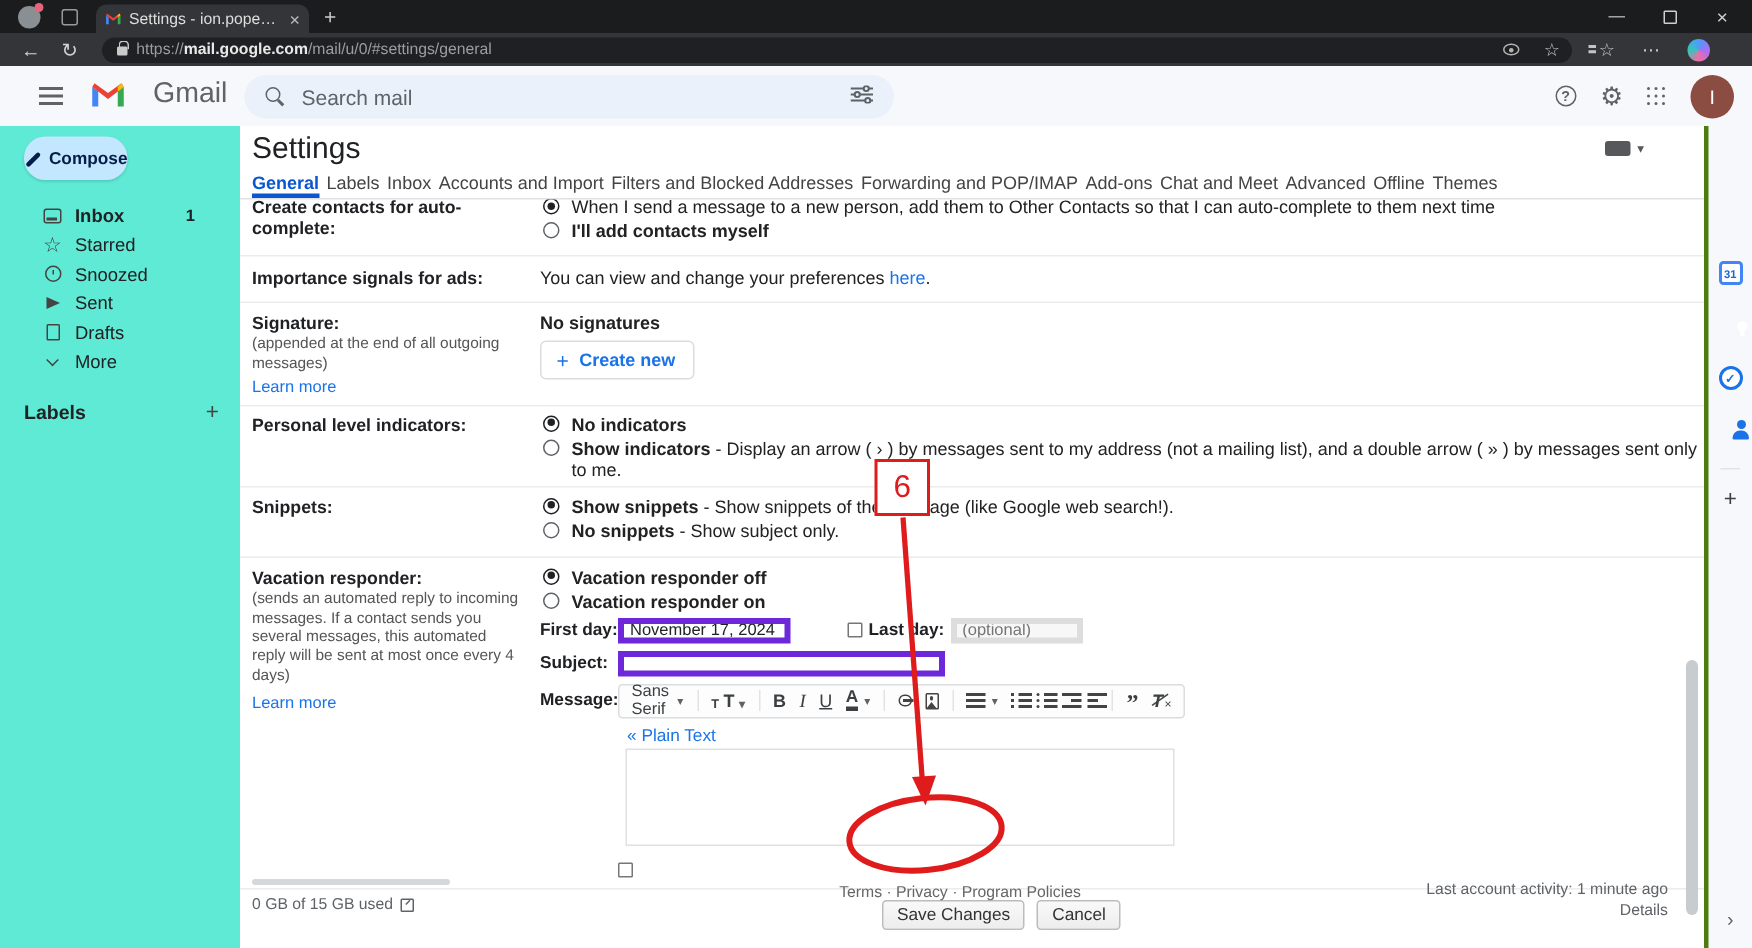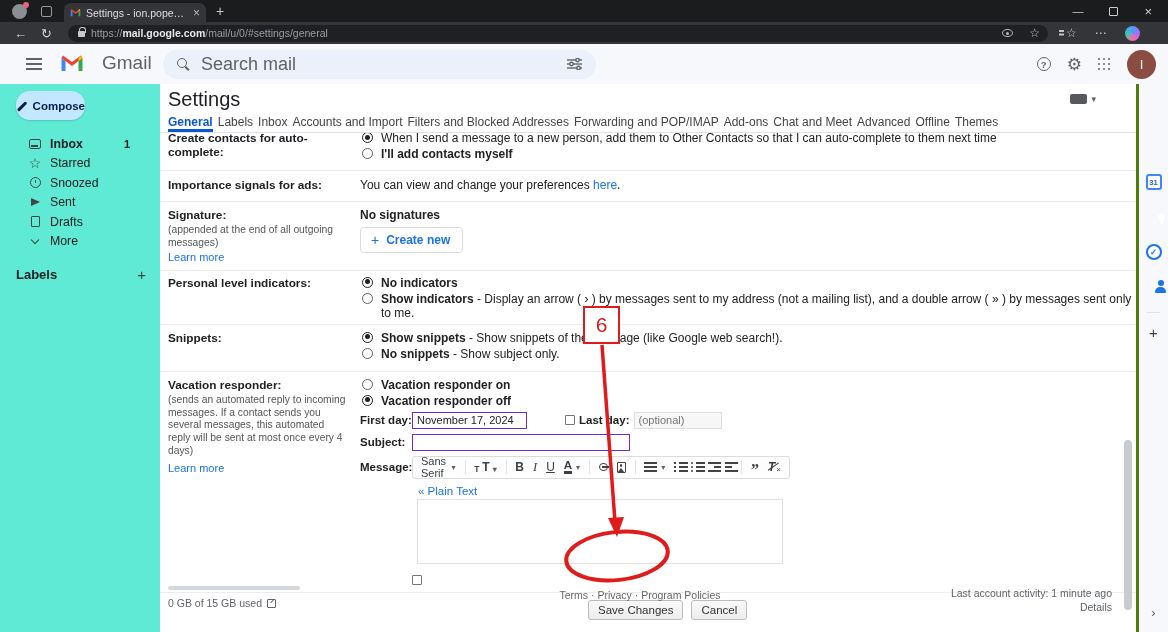--- a/index.html
+++ b/index.html
@@ -40,21 +40,21 @@
   
   .gmail-header { position:absolute; left:0; top:44px; width:1168px; height:40px; background:#f6f8fc; }
   .bars { width:16px; height:12px; position:absolute; left:26px; top:14px; }
   .bars::before { content:""; position:absolute; left:0; top:0; width:16px; height:2px; background:#5f6368; box-shadow:0 5px 0 #5f6368, 0 10px 0 #5f6368; }
   .logo { position:absolute; left:60px; top:8px; display:flex; align-items:center; gap:18px; }
   .logo-name { font-size:19px; color:#5f6368; }
   .searchbar { position:absolute; left:163px; top:6px; width:433px; height:29px; background:#eaf1fb; border-radius:15px; display:flex; align-items:center; padding:0 14px; }
   .glass { width:14px; height:14px; position:relative; margin-right:10px; }
   .glass::before { content:""; position:absolute; left:0; top:0; width:8px; height:8px; border:1.8px solid #5f6368; border-radius:50%; }
   .glass::after { content:""; position:absolute; left:8.5px; top:8.5px; width:5px; height:1.8px; background:#5f6368; transform:rotate(45deg); transform-origin:0 0; }
-  .search-text { font-size:18px; color:#5f6368; }
+  .search-text { font-size:14px; color:#5f6368; }
   .tune { margin-left:auto; }
   .hdr-right { position:absolute; right:12px; top:5px; height:30px; display:flex; align-items:center; gap:16px; }
   .help-ic { width:14px; height:14px; border:1.5px solid #5f6368; border-radius:50%; color:#5f6368; font-size:9.5px; font-weight:bold; display:flex; align-items:center; justify-content:center; }
   .gear-ic { color:#5f6368; font-size:17px; line-height:1; }
   .grid-ic { width:13px; height:13px; position:relative; }
   .grid-ic::before { content:""; position:absolute; left:0; top:0; width:2.4px; height:2.4px; border-radius:50%; background:#5f6368;
     box-shadow:5px 0 0 #5f6368,10px 0 0 #5f6368,0 5px 0 #5f6368,5px 5px 0 #5f6368,10px 5px 0 #5f6368,0 10px 0 #5f6368,5px 10px 0 #5f6368,10px 10px 0 #5f6368; }
   .avatar { width:29px; height:29px; border-radius:50%; background:#8b4d42; color:#fff; font-size:13px; display:flex; align-items:center; justify-content:center; }
 
   
@@ -109,21 +109,21 @@
   .sig-status { font-weight:bold; margin-bottom:5px; }
   .createnew { display:inline-flex; align-items:center; gap:7px; border:1px solid #dadce0; border-radius:4px; background:#fff; padding:4px 12px 4px 10px; color:#1a73e8; font-size:12px; font-weight:bold; cursor:pointer; }
   .createnew .plus { font-size:14px; font-weight:normal; }
   .row-indicators { padding:5px 0 2px; }
   .row-snippets { padding:6px 0 8px; }
   .row-vacation { padding:6px 0 3px; }
 
   .vac-form { margin-top:4px; }
   .frow { display:flex; align-items:center; margin-bottom:5px; }
   .flabel { width:52px; font-weight:bold; font-size:11.5px; color:#202124; flex-shrink:0; }
-  .inp { border:1px solid #6d28d9; background:#fff; height:17px; font-size:11px; font-family:"Liberation Sans",sans-serif; padding:0 4px; color:#222; }
+  .inp { border:4px solid #6d28d9; background:#fff; height:17px; font-size:11px; font-family:"Liberation Sans",sans-serif; padding:0 4px; color:#222; }
   .inp-first { width:115px; }
   .lastday { display:flex; align-items:center; margin-left:38px; gap:4px; }
   .lastday .flabel { width:auto; }
   .inp-last { width:88px; background:#f7f7f7; border-color:#ddd; color:#999; }
   .inp-subject { width:218px; }
   .msgrow { align-items:flex-start; margin-top:2px; }
   .toolbar { width:378px; height:23px; border:1px solid #dadce0; border-radius:3px; background:#fdfdfd; display:flex; align-items:center; padding:0 8px; gap:9px; color:#3c4043; }
   .tb-sep { width:1px; height:14px; background:#e3e3e3; }
   .tb-font { font-size:11px; display:flex; align-items:center; gap:5px; }
   .dd { font-size:8px; color:#5f6368; }
@@ -408,26 +408,26 @@
     </div>
 
     <div class="srow row-vacation">
       <div class="lbl">
         <span class="t">Vacation responder:</span>
         <div class="sub">(sends an automated reply to incoming messages. If a contact sends you several messages, this automated reply will be sent at most once every 4 days)</div>
         <div style="margin-top:3px;"><a href="#" class="link" style="font-size:11px;">Learn more</a></div>
       </div>
       <div class="content">
         <div class="optline">
+            <span class="radio checked"></span>
+            <span class="bold">Vacation responder off</span>
+          </div>
+        <div class="optline">
             <span class="radio"></span>
             <span class="bold">Vacation responder on</span>
-          </div>
-        <div class="optline">
-            <span class="radio checked"></span>
-            <span class="bold">Vacation responder off</span>
           </div>
         <div class="vac-form">
           <div class="frow">
             <span class="flabel">First day:</span>
             <input class="inp inp-first" value="November 17, 2024" style="">
             <span class="lastday">
               <span class="cbx"></span>
               <span class="flabel">Last day:</span>
               <input class="inp inp-last" placeholder="(optional)" style="">
             </span>

